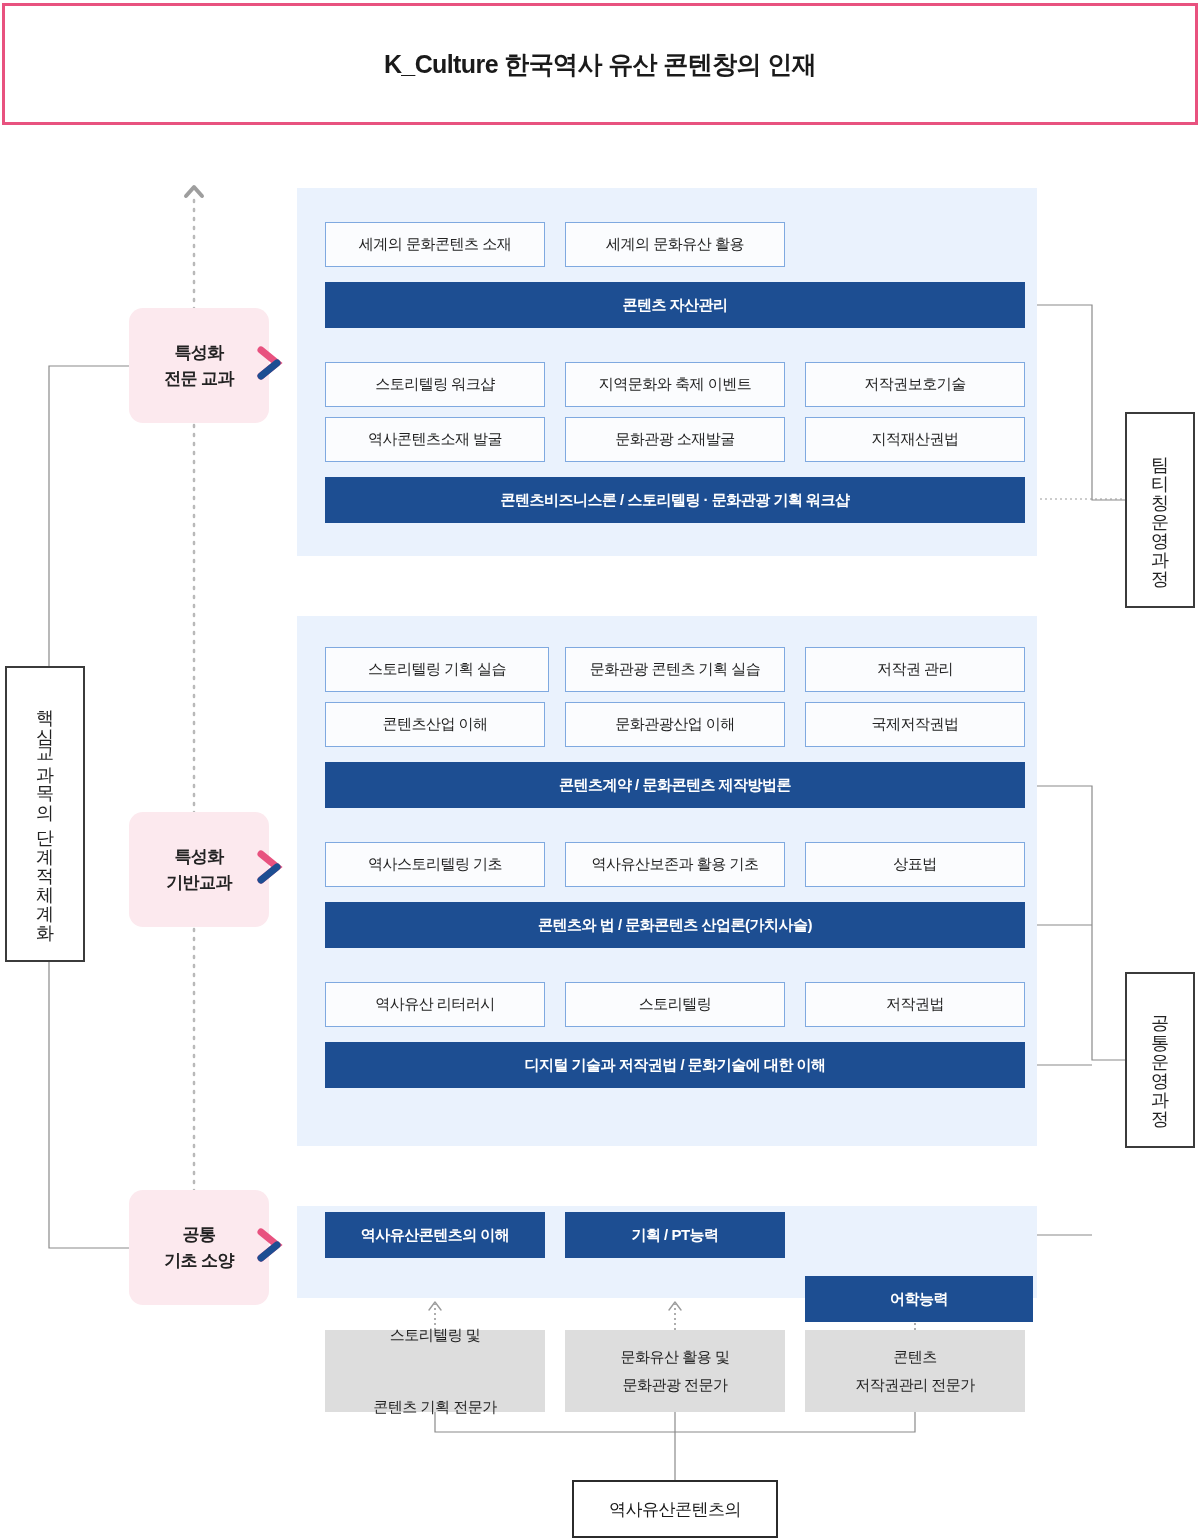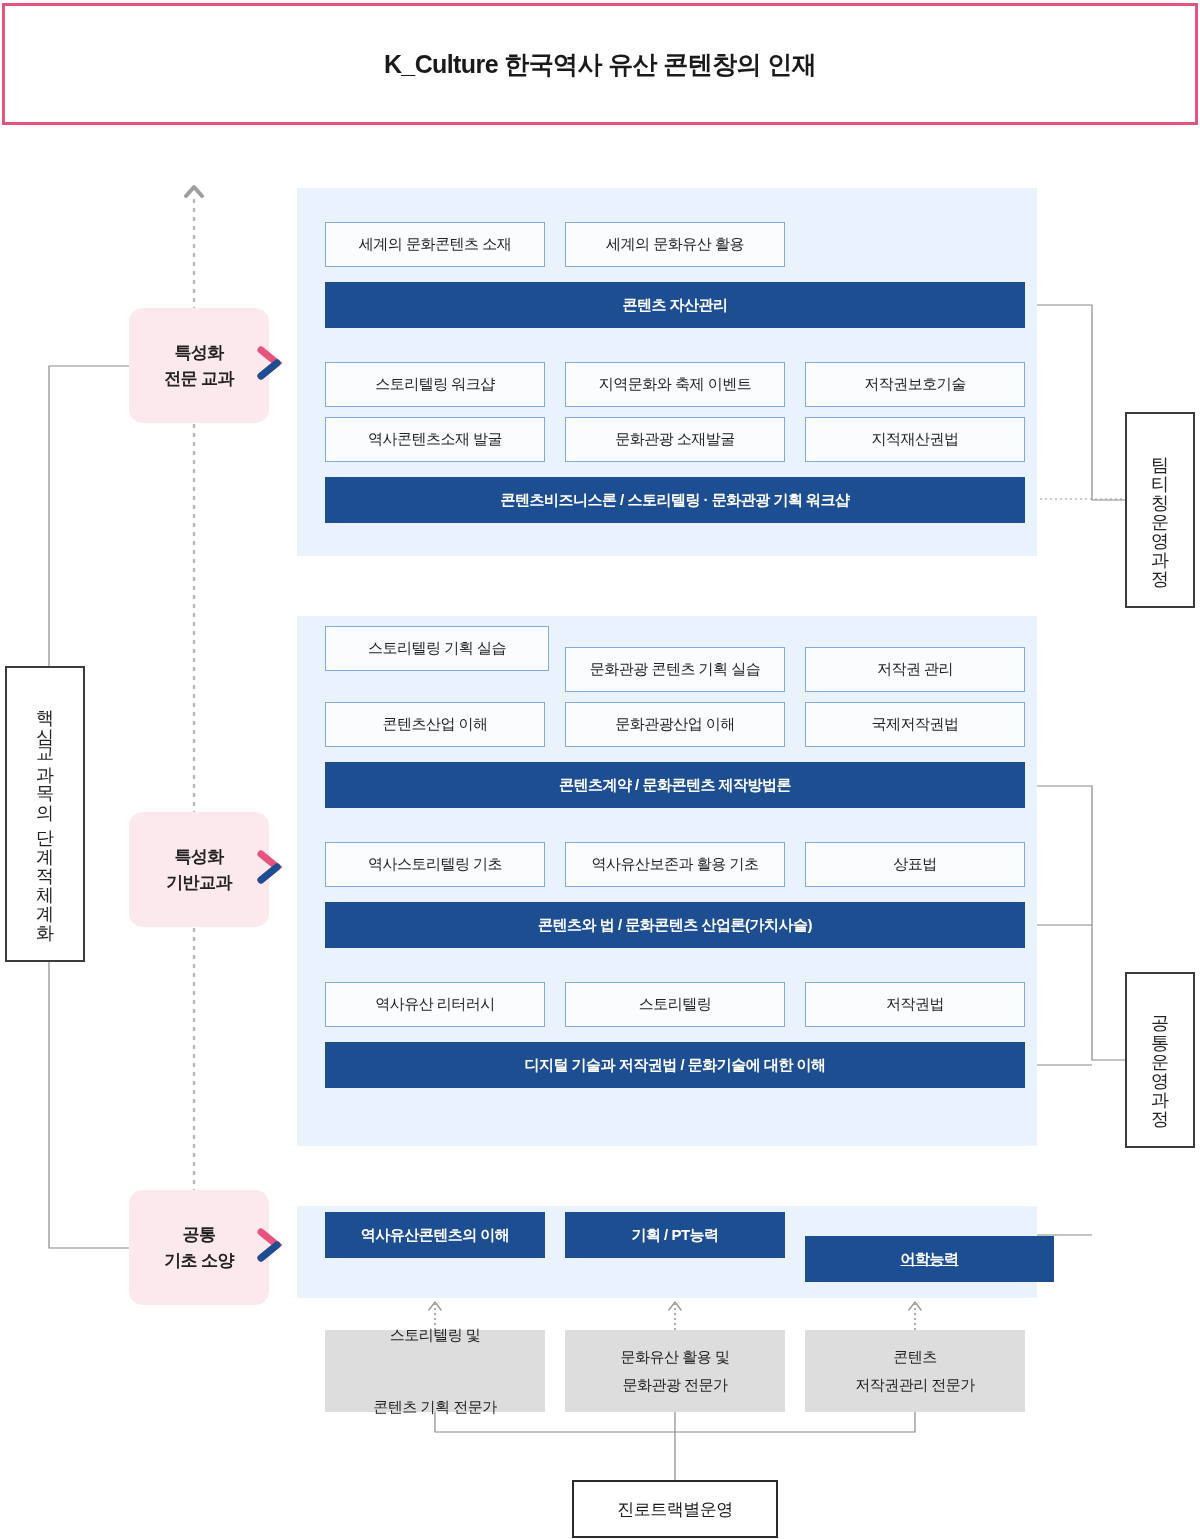--- a/index.html
+++ b/index.html
@@ -189,21 +189,21 @@
   <div class="course" style="left:325px; top:362px; width:220px; height:45px;">스토리텔링 워크샵</div>
   <div class="course" style="left:565px; top:362px; width:220px; height:45px;">지역문화와 축제 이벤트</div>
   <div class="course" style="left:805px; top:362px; width:220px; height:45px;">저작권보호기술</div>
   <div class="course" style="left:325px; top:417px; width:220px; height:45px;">역사콘텐츠소재 발굴</div>
   <div class="course" style="left:565px; top:417px; width:220px; height:45px;">문화관광 소재발굴</div>
   <div class="course" style="left:805px; top:417px; width:220px; height:45px;">지적재산권법</div>
   <div class="barbox" style="left:325px; top:477px; width:700px; height:46px;">콘텐츠비즈니스론 / 스토리텔링 · 문화관광 기획 워크샵</div>
 
   <div class="panel" id="panel-base"></div>
 
-  <div class="course" style="left:325px; top:626px; width:224px; height:45px;">스토리텔링 기획 실습</div>
+  <div class="course" style="left:325px; top:647px; width:224px; height:45px;">스토리텔링 기획 실습</div>
   <div class="course" style="left:565px; top:647px; width:220px; height:45px;">문화관광 콘텐츠 기획 실습</div>
   <div class="course" style="left:805px; top:647px; width:220px; height:45px;">저작권 관리</div>
   <div class="course" style="left:325px; top:702px; width:220px; height:45px;">콘텐츠산업 이해</div>
   <div class="course" style="left:565px; top:702px; width:220px; height:45px;">문화관광산업 이해</div>
   <div class="course" style="left:805px; top:702px; width:220px; height:45px;">국제저작권법</div>
   <div class="barbox" style="left:325px; top:762px; width:700px; height:46px;">콘텐츠계약 / 문화콘텐츠 제작방법론</div>
 
   <div class="course" style="left:325px; top:842px; width:220px; height:45px;">역사스토리텔링 기초</div>
   <div class="course" style="left:565px; top:842px; width:220px; height:45px;">역사유산보존과 활용 기초</div>
   <div class="course" style="left:805px; top:842px; width:220px; height:45px;">상표법</div>
@@ -211,21 +211,21 @@
 
   <div class="course" style="left:325px; top:982px; width:220px; height:45px;">역사유산 리터러시</div>
   <div class="course" style="left:805px; top:982px; width:220px; height:45px;">저작권법</div>
   <div class="course" style="left:565px; top:982px; width:220px; height:45px;">스토리텔링</div>
   <div class="barbox" style="left:325px; top:1042px; width:700px; height:46px;">디지털 기술과 저작권법 / 문화기술에 대한 이해</div>
 
   <div class="panel" id="panel-comm"></div>
 
   <div class="barbox" style="left:565px; top:1212px; width:220px; height:46px;">기획 / PT능력</div>
   <div class="barbox" style="left:325px; top:1212px; width:220px; height:46px;">역사유산콘텐츠의 이해</div>
-  <div class="barbox" style="left:805px; top:1236px; width:249px; height:46px;text-decoration:underline;">어학능력</div>
+  <div class="barbox" style="left:805px; top:1276px; width:228px; height:46px;">어학능력</div>
 
   <div class="vbox" style="left:1125px; top:412px; width:70px; height:196px;">
     <span>팀티칭운영과정</span>
   </div>
   <div class="vbox" style="left:1125px; top:972px; width:70px; height:176px;">
     <span>공통운영과정</span>
   </div>
 
   <div class="expert" style="left:325px; top:1330px; width:220px; height:82px;gap:44px;">
     <div>스토리텔링 및</div>
@@ -233,15 +233,15 @@
   </div>
   <div class="expert" style="left:565px; top:1330px; width:220px; height:82px;">
     <div>문화유산 활용 및</div>
     <div>문화관광 전문가</div>
   </div>
   <div class="expert" style="left:805px; top:1330px; width:220px; height:82px;">
     <div>콘텐츠</div>
     <div>저작권관리 전문가</div>
   </div>
 
-  <div class="track-box" style="left:572px; top:1480px; width:206px; height:58px;">진로트랙별운영</div>
+  <div class="track-box" style="left:572px; top:1480px; width:206px; height:58px;">역사유산콘텐츠의</div>
 
 </div>
 
 </body></html>

